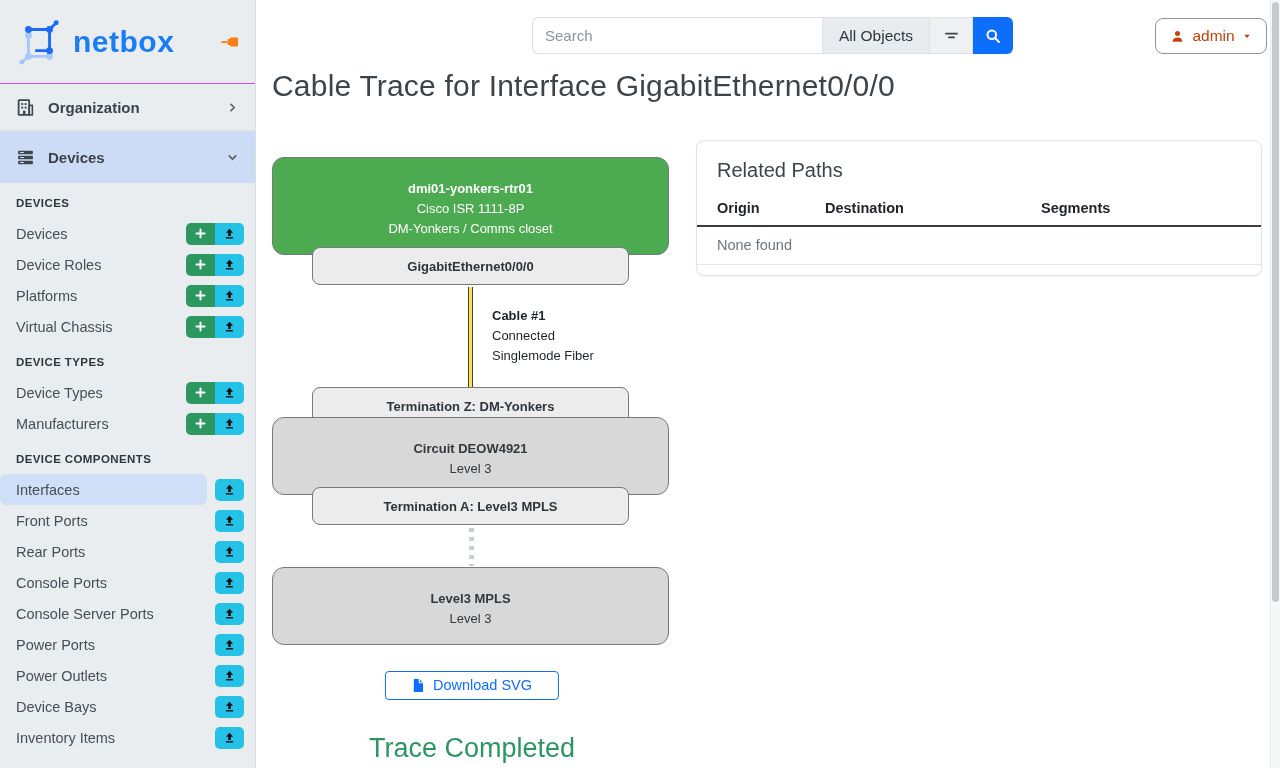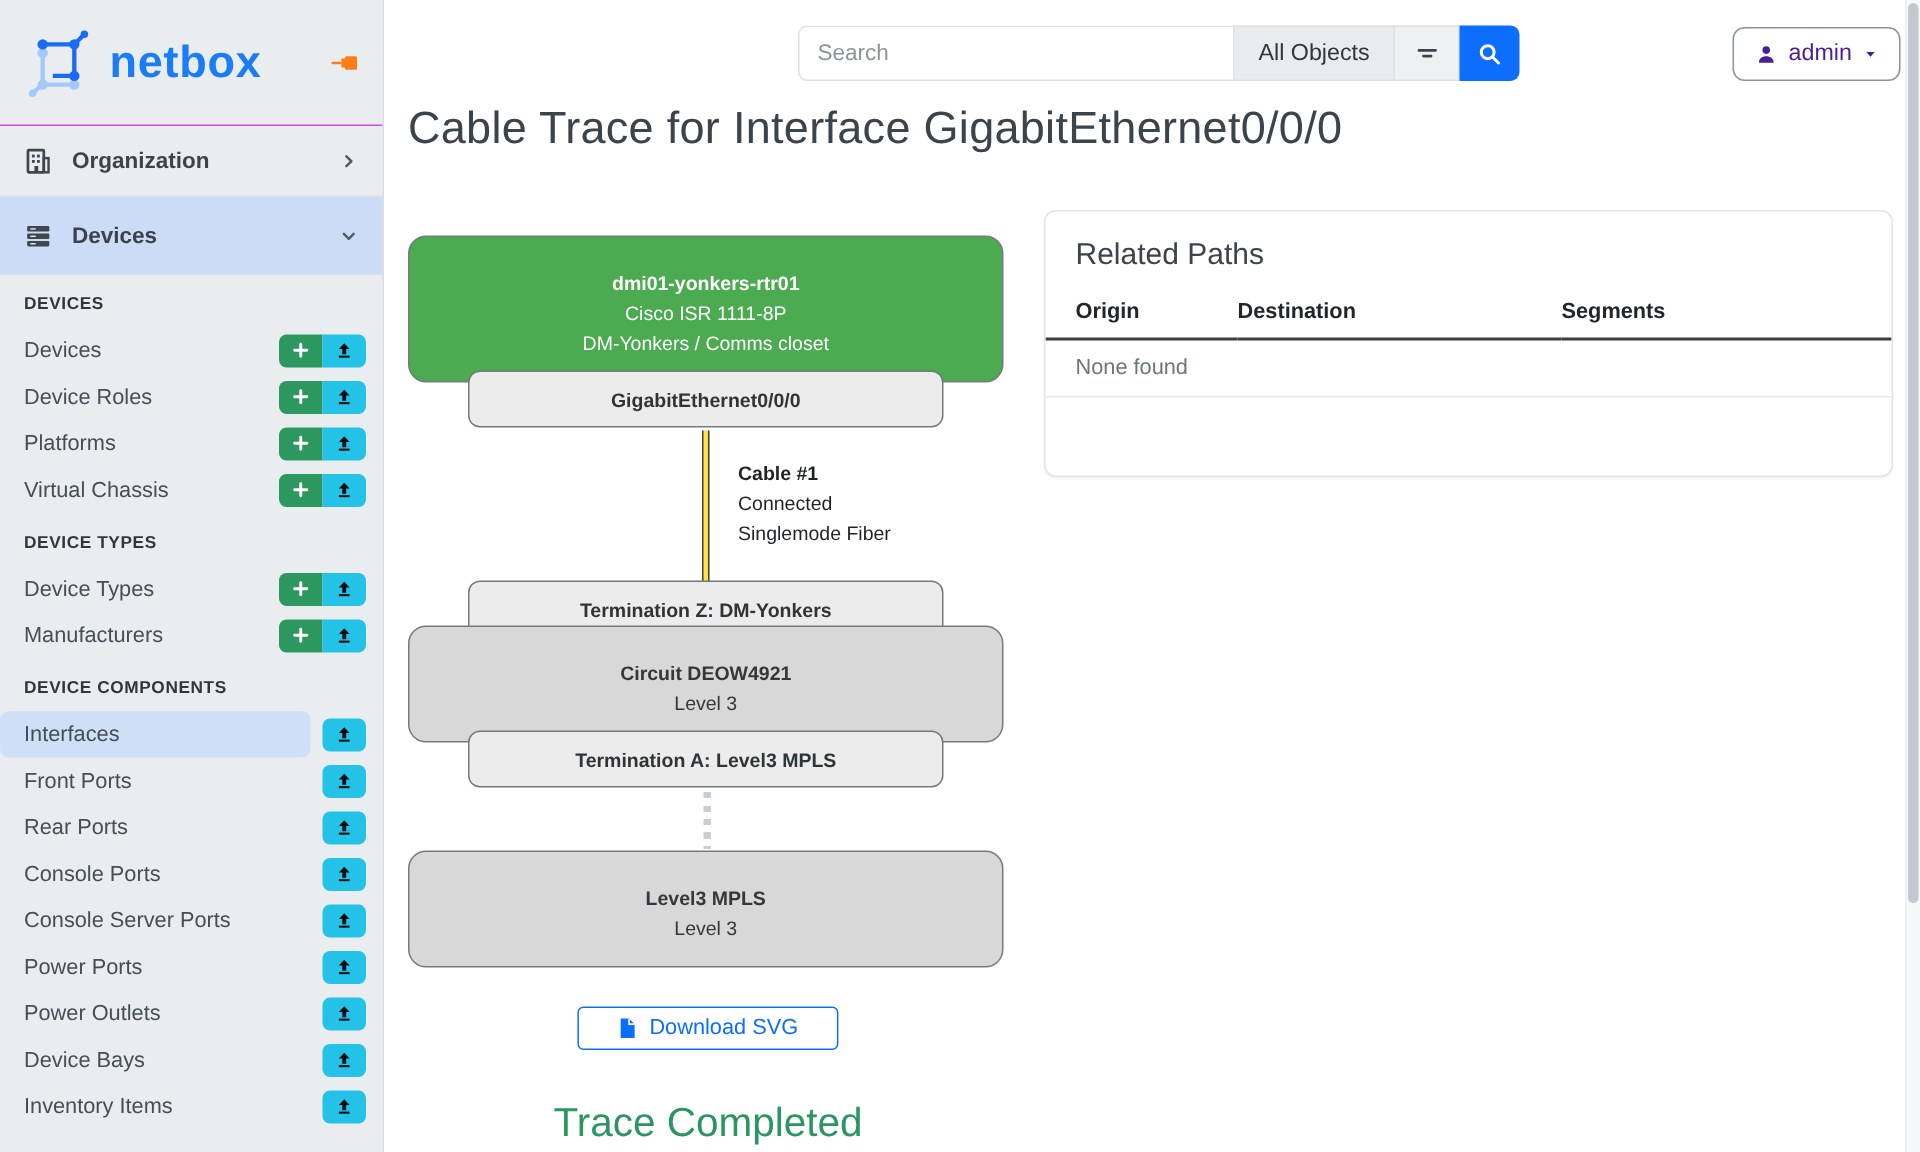--- a/index.html
+++ b/index.html
@@ -34,21 +34,21 @@
 
   .search-wrap { position:absolute; left:276px; top:17px; height:37px; display:flex; }
   .search-input { width:290px; height:37px; border:1px solid #dde1e5; border-right:none; border-radius:6px 0 0 6px; padding:0 12px; font-size:15px; color:#3c444b; font-family:"Liberation Sans",sans-serif; outline:none; }
   .search-input::placeholder { color:#8b939b; }
   .scope { background:#e9ecef; border:1px solid #dde1e5; display:flex; align-items:center; padding:0 16px; font-size:15.5px; color:#2f363c; cursor:pointer;text-align:center; }
   .filter-btn { background:#eef0f2; border:1px solid #dde1e5; border-left:none; width:43px; display:flex; align-items:center; justify-content:center; color:#3c444b; cursor:pointer; }
   .filter-btn svg { width:17px; height:17px; }
   .search-btn { background:#0d6efd; width:40px; border:none; border-radius:0 6px 6px 0; display:flex; align-items:center; justify-content:center; color:#fff; cursor:pointer; }
   .search-btn svg { width:16px; height:16px; }
 
-  .user-btn { position:absolute; left:899px; top:18px; width:112px; height:36px; border:1px solid #8b949c; border-radius:8px; background:#fff; display:flex; align-items:center; justify-content:center; gap:7px; color:#4c1d95; font-size:15.5px; cursor:pointer; }
+  .user-btn { position:absolute; left:899px; top:18px; width:112px; height:36px; border:1px solid #8b949c; border-radius:8px; background:#fff; display:flex; align-items:center; justify-content:center; gap:7px; color:#c2410c; font-size:15.5px; cursor:pointer; }
   .user-btn svg { width:15px; height:15px; }
   .user-btn .caret { width:10px; height:10px; }
 
   .page-title { position:absolute; left:16px; top:69px; font-size:30px; font-weight:400; color:#3c444b; letter-spacing:.2px; }
 
   
   .trace { position:absolute; left:16px; top:157px; width:400px; height:620px; }
   .node { position:absolute; border:1px solid #737a80; text-align:center; font-size:13px; }
   .big { left:0; width:397px; border-radius:12px; padding-top:21px; line-height:20px; }
   .nm { font-weight:700; }
@@ -61,21 +61,21 @@
   .termz-box { top:230px; }
   .terma-box { top:330px; }
   .cable-line { position:absolute; left:196px; top:130px; width:5px; height:101px; background:#ffe24a; border-left:1px solid #3f4347; border-right:1px solid #3f4347; }
   .cable-info { position:absolute; left:220px; top:149px; font-size:13px; line-height:20px; color:#1f2327; text-align:left; }
   .dashes { position:absolute; left:197px; top:371px; width:5px; height:38px; background:repeating-linear-gradient(180deg,#c9ced2 0 4px,transparent 4px 9px); }
   .dl-btn { position:absolute; top:514px; left:50%; transform:translateX(-50%); display:flex; align-items:center; gap:8px; border:1px solid #0d6efd; color:#0d6efd; background:#fff; border-radius:4px; padding:5px 26px 6px; font-size:14.5px; cursor:pointer; white-space:nowrap;justify-content:flex-end; }
   .dl-btn svg { width:13px; height:15px; }
   .trace-status { position:absolute; top:576px; width:100%; text-align:center; font-size:27px; color:#2c9663; }
 
   
-  .card { position:absolute; left:440px; top:140px; width:566px; height:178px; background:#fff; border:1px solid #e0e3e7; border-radius:8px; box-shadow:0 1px 2px rgba(0,0,0,.05); overflow:hidden; }
+  .card { position:absolute; left:440px; top:140px; width:566px; height:136px; background:#fff; border:1px solid #e0e3e7; border-radius:8px; box-shadow:0 1px 2px rgba(0,0,0,.05); overflow:hidden; }
   .card-title { margin:18px 20px 0; font-size:20px; font-weight:400; color:#3c444b; }
   .rp-table { width:100%; border-collapse:collapse; margin-top:12px; font-size:14.5px; }
   .rp-table th { text-align:left; font-weight:700; color:#22262a; padding:6px 0 9px; border-bottom:2px solid #383e44; }
   .rp-table th:first-child { padding-left:20px; width:128px; }
   .rp-table th:nth-child(2) { width:216px; }
   .rp-table td { padding:10px 0 11px 20px; color:#6d767e; border-bottom:1px solid #e4e7ea; }
 
   
   .scrollbar { position:absolute; right:0; top:0; width:10px; height:768px; background:#f6f7f8; border-left:1px solid #eceded; }
   .scroll-thumb { position:absolute; top:2px; left:1px; width:7px; height:600px; background:#c4c9cd; border-radius:4px; }

